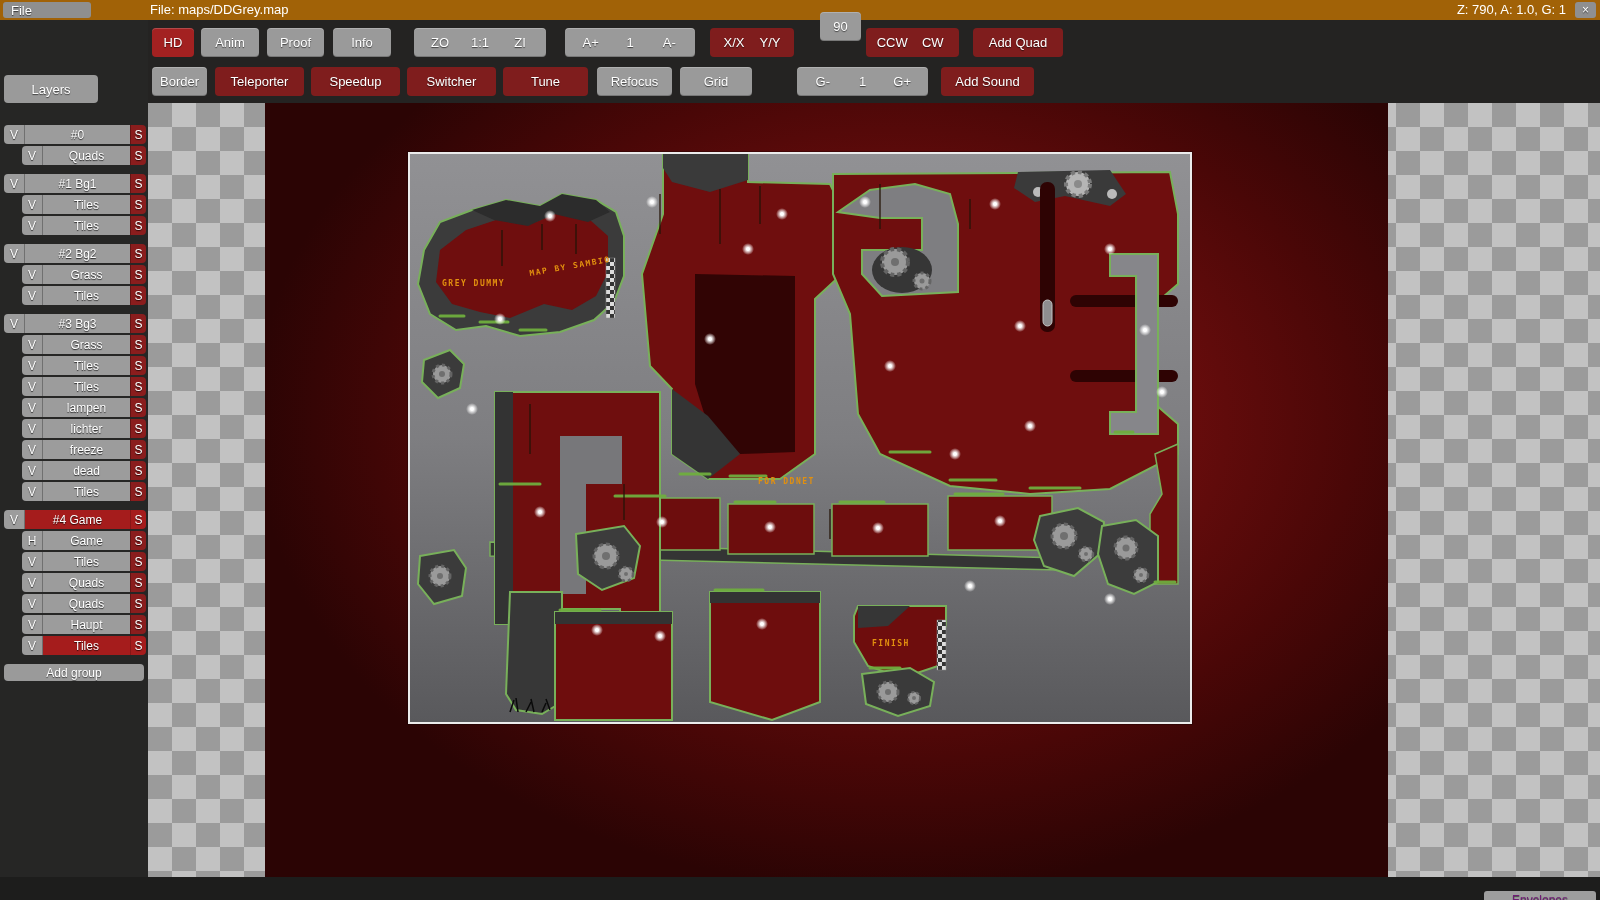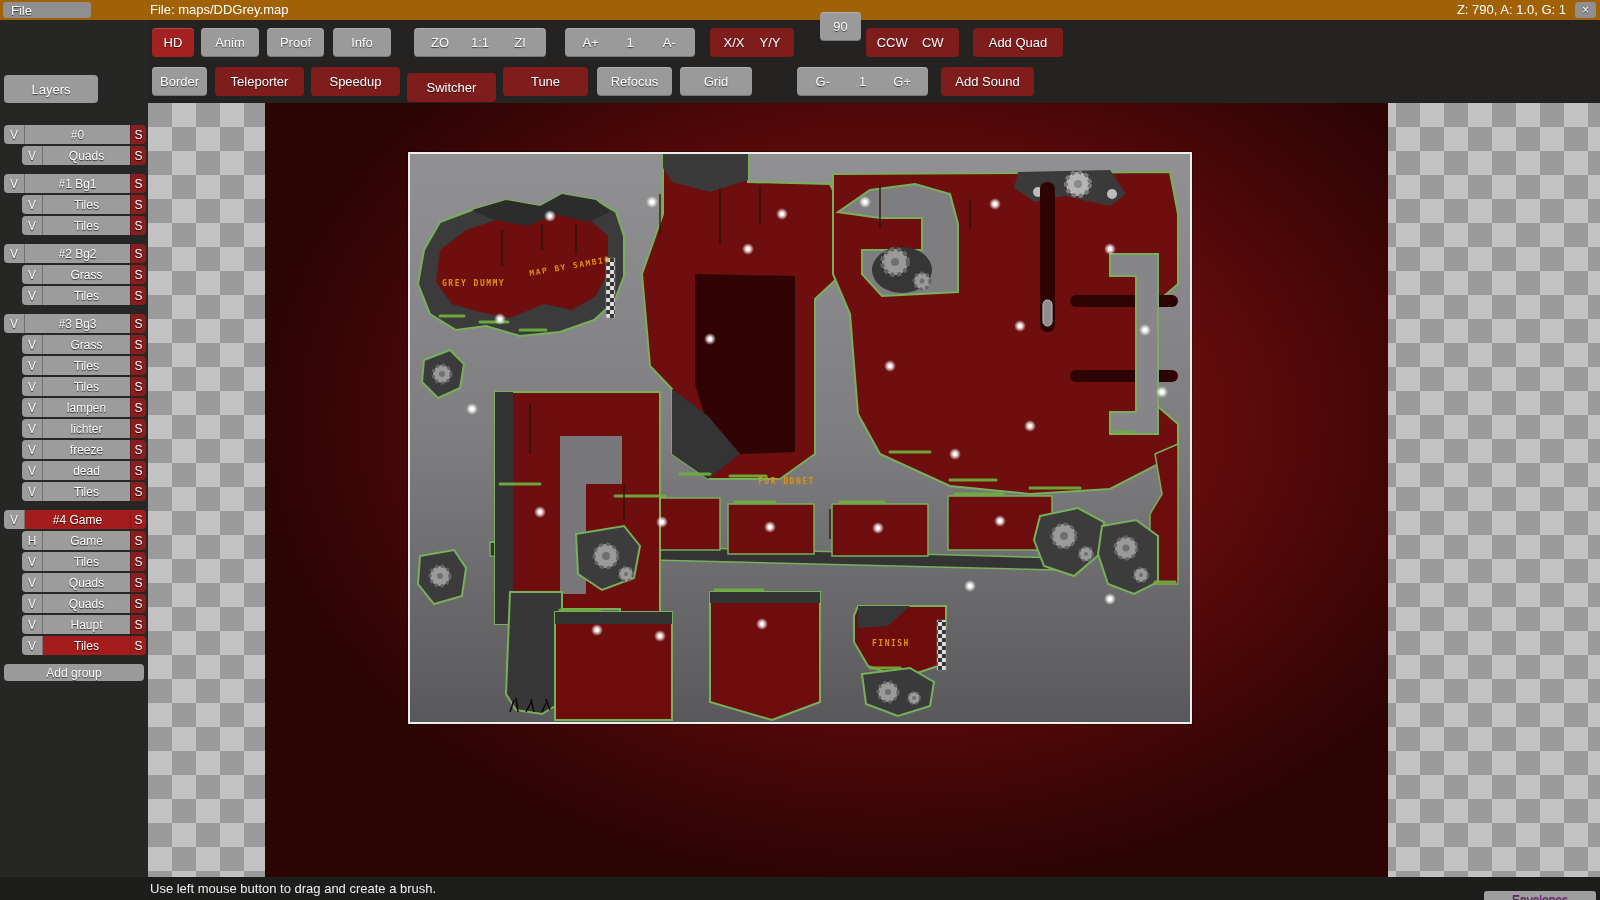--- a/index.html
+++ b/index.html
@@ -102,21 +102,21 @@
     <span>CCW</span>
     <span>CW</span>
   </div>
   <div class="btn dark" style="left:973px;top:28px;width:90px">Add Quad</div>
 </div>
 
 <div>
   <div class="btn grey" style="left:152px;top:67px;width:55px">Border</div>
   <div class="btn dark" style="left:215px;top:67px;width:89px">Teleporter</div>
   <div class="btn dark" style="left:311px;top:67px;width:89px">Speedup</div>
-  <div class="btn dark" style="left:407px;top:73px;width:89px">Switcher</div>
+  <div class="btn dark" style="left:407px;top:67px;width:89px">Switcher</div>
   <div class="btn dark" style="left:503px;top:67px;width:85px">Tune</div>
   <div class="btn grey" style="left:597px;top:67px;width:75px">Refocus</div>
   <div class="btn grey" style="left:680px;top:67px;width:72px">Grid</div>
   <div class="btn grey group" style="left:797px;top:67px;width:131px">
     <span>G-</span>
     <span>1</span>
     <span>G+</span>
   </div>
   <div class="btn dark" style="left:941px;top:67px;width:93px">Add Sound</div>
 </div>
@@ -523,15 +523,14 @@
 
       <text x="32" y="132" font-size="8" letter-spacing="1.5" fill="#e2900f">GREY DUMMY</text>
       <text x="120" y="122" font-size="8" letter-spacing="1.5" fill="#e2900f" transform="rotate(-10 120 122)">MAP BY SAMBIO</text>
       <text x="348" y="330" font-size="8" letter-spacing="1.5" fill="#e2900f">FOR DDNET</text>
       <text x="462" y="492" font-size="8" letter-spacing="1.5" fill="#e2900f">FINISH</text>
     </svg>
   </div>
 </div>
 
 <div class="statusbar">
-  <div class="hint">Use left mouse button to drag and create a brush.</div>
   <div class="env-btn">Envelopes</div>
 </div>
 
 </body></html>

